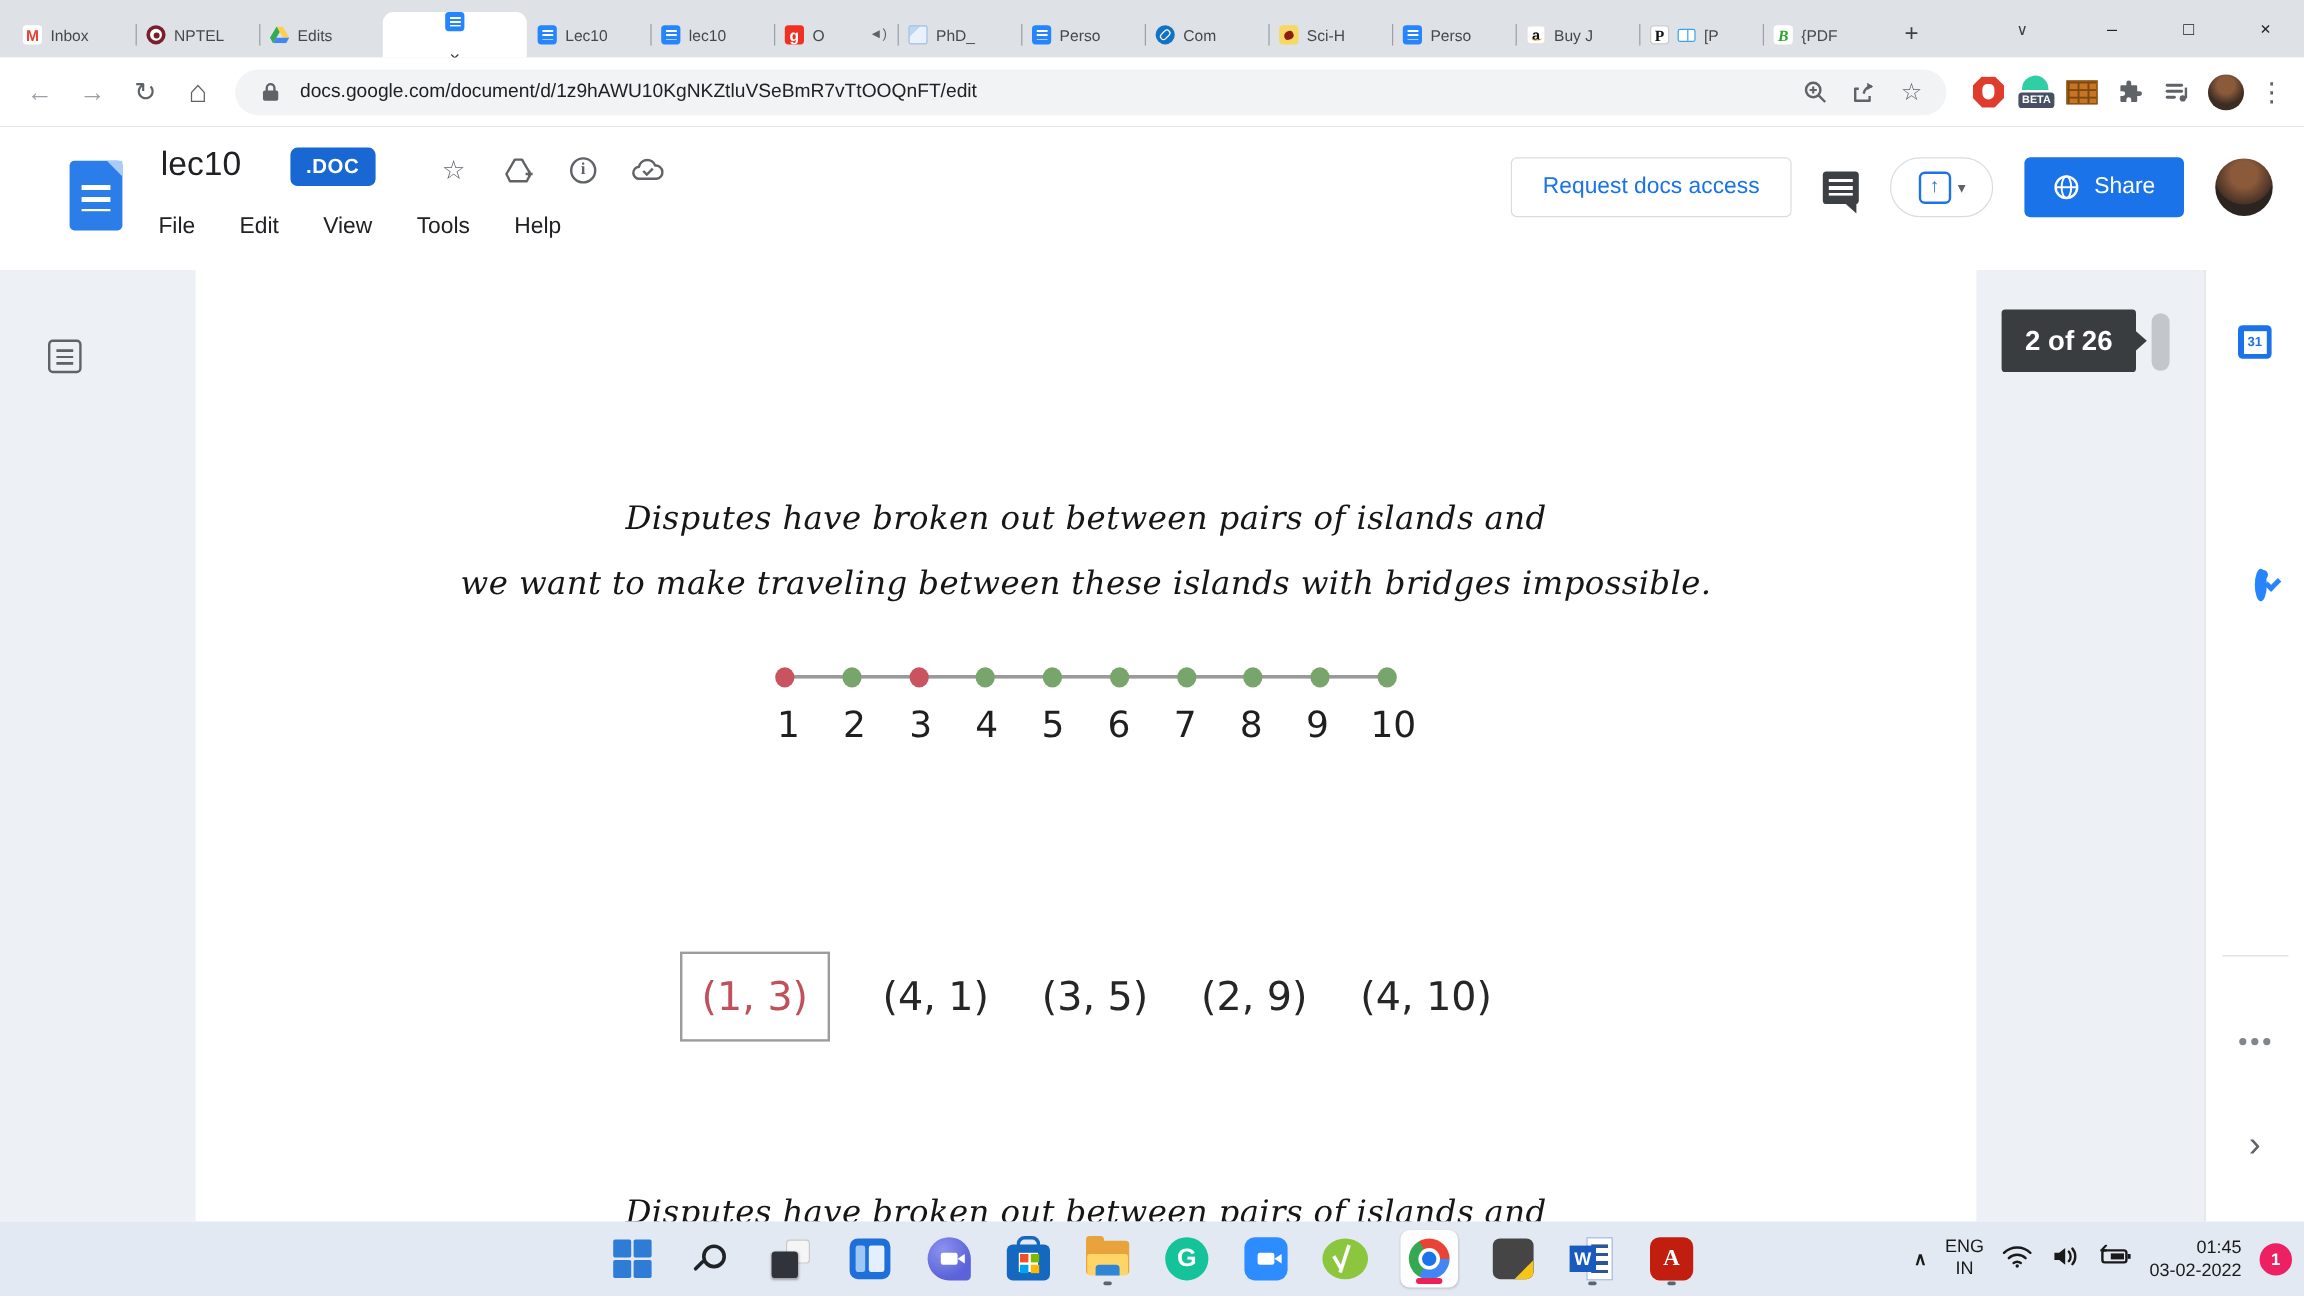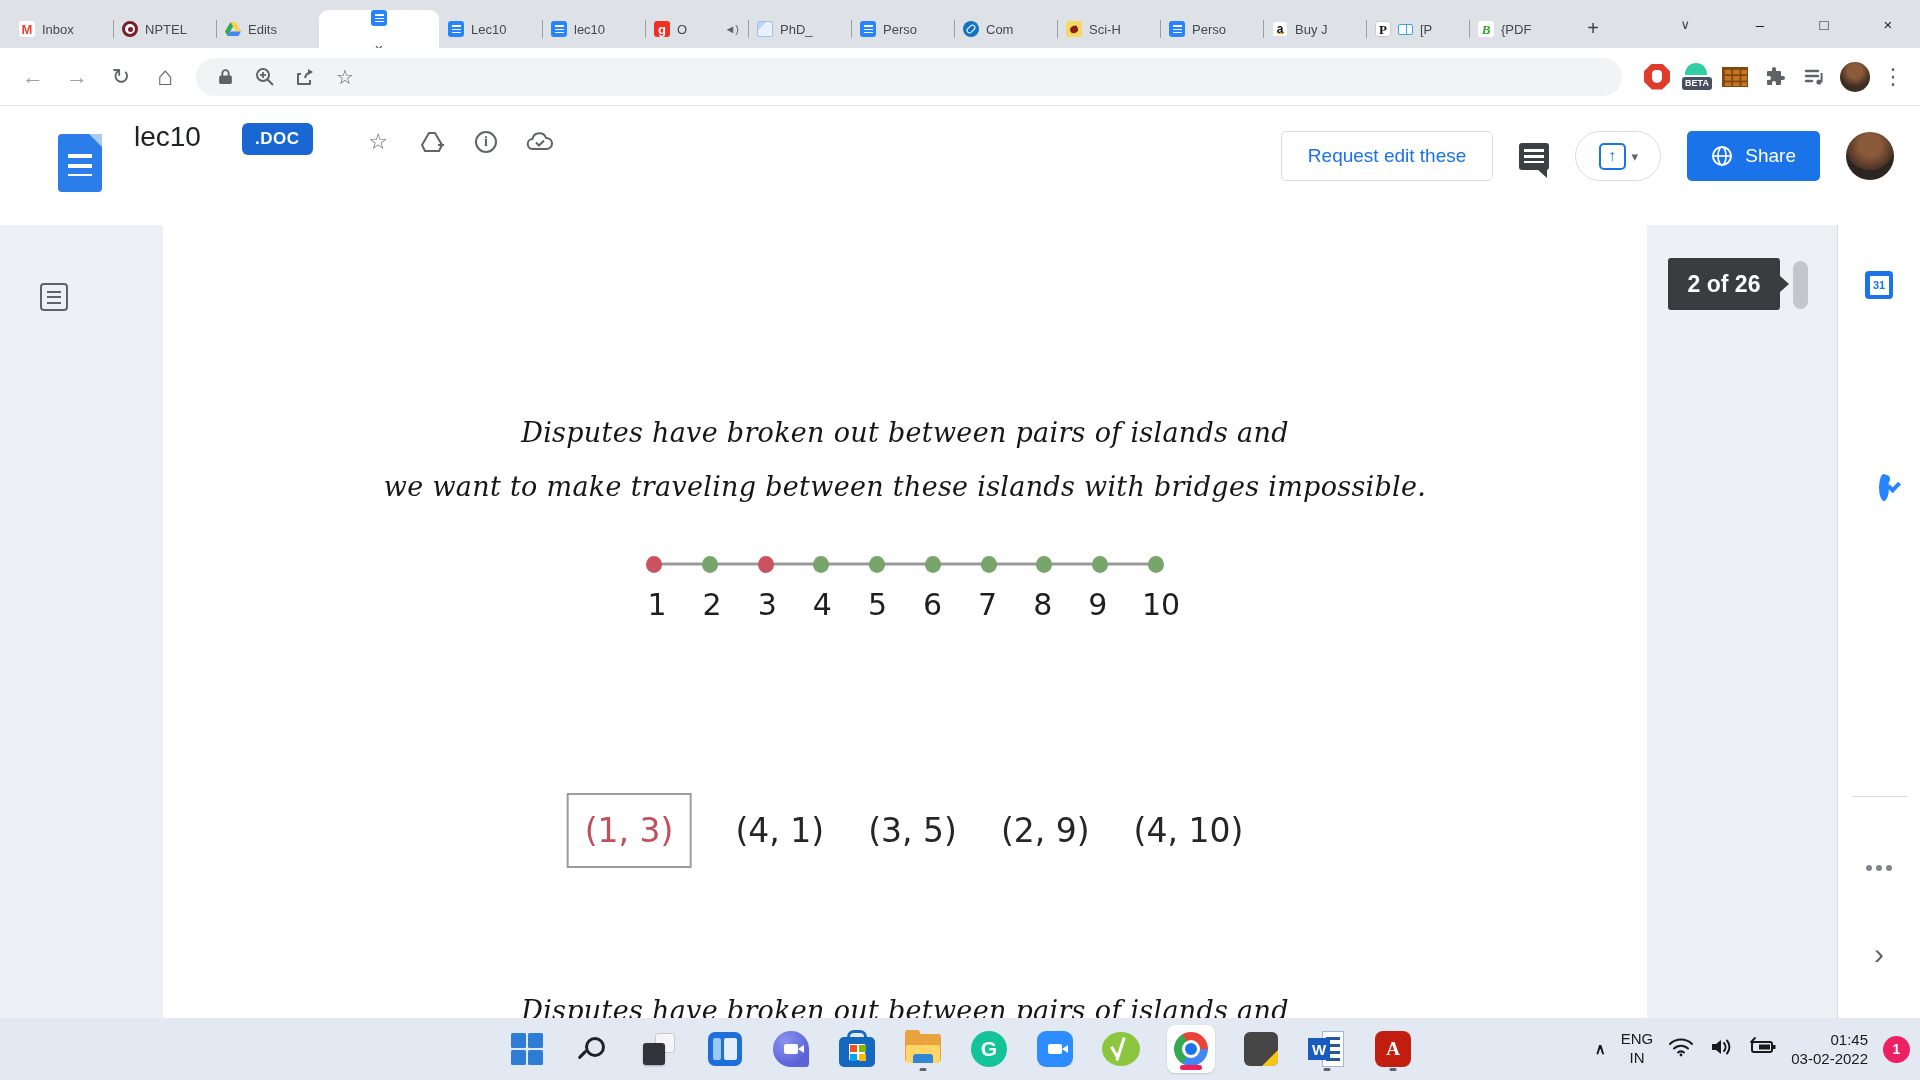--- a/index.html
+++ b/index.html
@@ -266,20 +266,21 @@
   <span class="nav-ic dis">→</span>
   <span class="nav-ic">↻</span>
   <span class="nav-ic" style="font-size:26px;">⌂</span>
   <div id="urlpill">
     <span class="pill-ic">
         <svg width="15" height="17" viewBox="0 0 14 16">
           <rect x="1" y="7" width="12" height="8" rx="1.5" fill="#5f6368"></rect>
           <path d="M4 7.5V5a3 3 0 0 1 6 0v2.5" stroke="#5f6368" stroke-width="1.8" fill="none"></path>
         </svg>
       </span>
+    <span id="urltext">docs.google.com/document/d/1z9hAWU10KgNKZtluVSeBmR7vTtOOQnFT/edit</span>
     <span class="pill-ic">
         <svg width="22" height="22" viewBox="0 0 22 22">
           <circle cx="9" cy="9" r="6" stroke="#5f6368" stroke-width="2" fill="none"></circle>
           <line x1="13.5" y1="13.5" x2="19" y2="19" stroke="#5f6368" stroke-width="2"></line>
           <line x1="6" y1="9" x2="12" y2="9" stroke="#5f6368" stroke-width="1.8"></line>
           <line x1="9" y1="6" x2="9" y2="12" stroke="#5f6368" stroke-width="1.8"></line>
         </svg>
       </span>
     <span class="pill-ic">
         <svg width="22" height="22" viewBox="0 0 22 22">
@@ -340,22 +341,29 @@
     <span class="hd-ic">
         <span class="info-c">i</span>
       </span>
     <span class="hd-ic">
         <svg width="28" height="20" viewBox="0 0 28 20">
           <path d="M7 17a5 5 0 0 1-.5-10A7 7 0 0 1 20 6a5.5 5.5 0 0 1 1 11z" stroke="#5f6368" stroke-width="2" fill="none" stroke-linejoin="round"></path>
           <path d="M10 10.5l3 3 5-5" stroke="#5f6368" stroke-width="2" fill="none"></path>
         </svg>
       </span>
   </div>
+  <div id="menubar">
+    <span class="menu-item">File</span>
+    <span class="menu-item">Edit</span>
+    <span class="menu-item">View</span>
+    <span class="menu-item">Tools</span>
+    <span class="menu-item">Help</span>
+  </div>
   <div id="head-right">
-    <div id="req-btn">Request edit these</div>
+    <div id="req-btn">Request docs access</div>
     <span class="comment-ic"></span>
     <div id="present-btn">
       <span class="present-sq">↑</span>
       <span class="caret">▾</span>
     </div>
     <div id="share-btn">
       <svg width="22" height="22" viewBox="0 0 22 22">
           <circle cx="11" cy="11" r="9" stroke="#fff" stroke-width="2" fill="none"></circle>
           <ellipse cx="11" cy="11" rx="4" ry="9" stroke="#fff" stroke-width="1.6" fill="none"></ellipse>
           <line x1="2" y1="11" x2="20" y2="11" stroke="#fff" stroke-width="1.6"></line>

